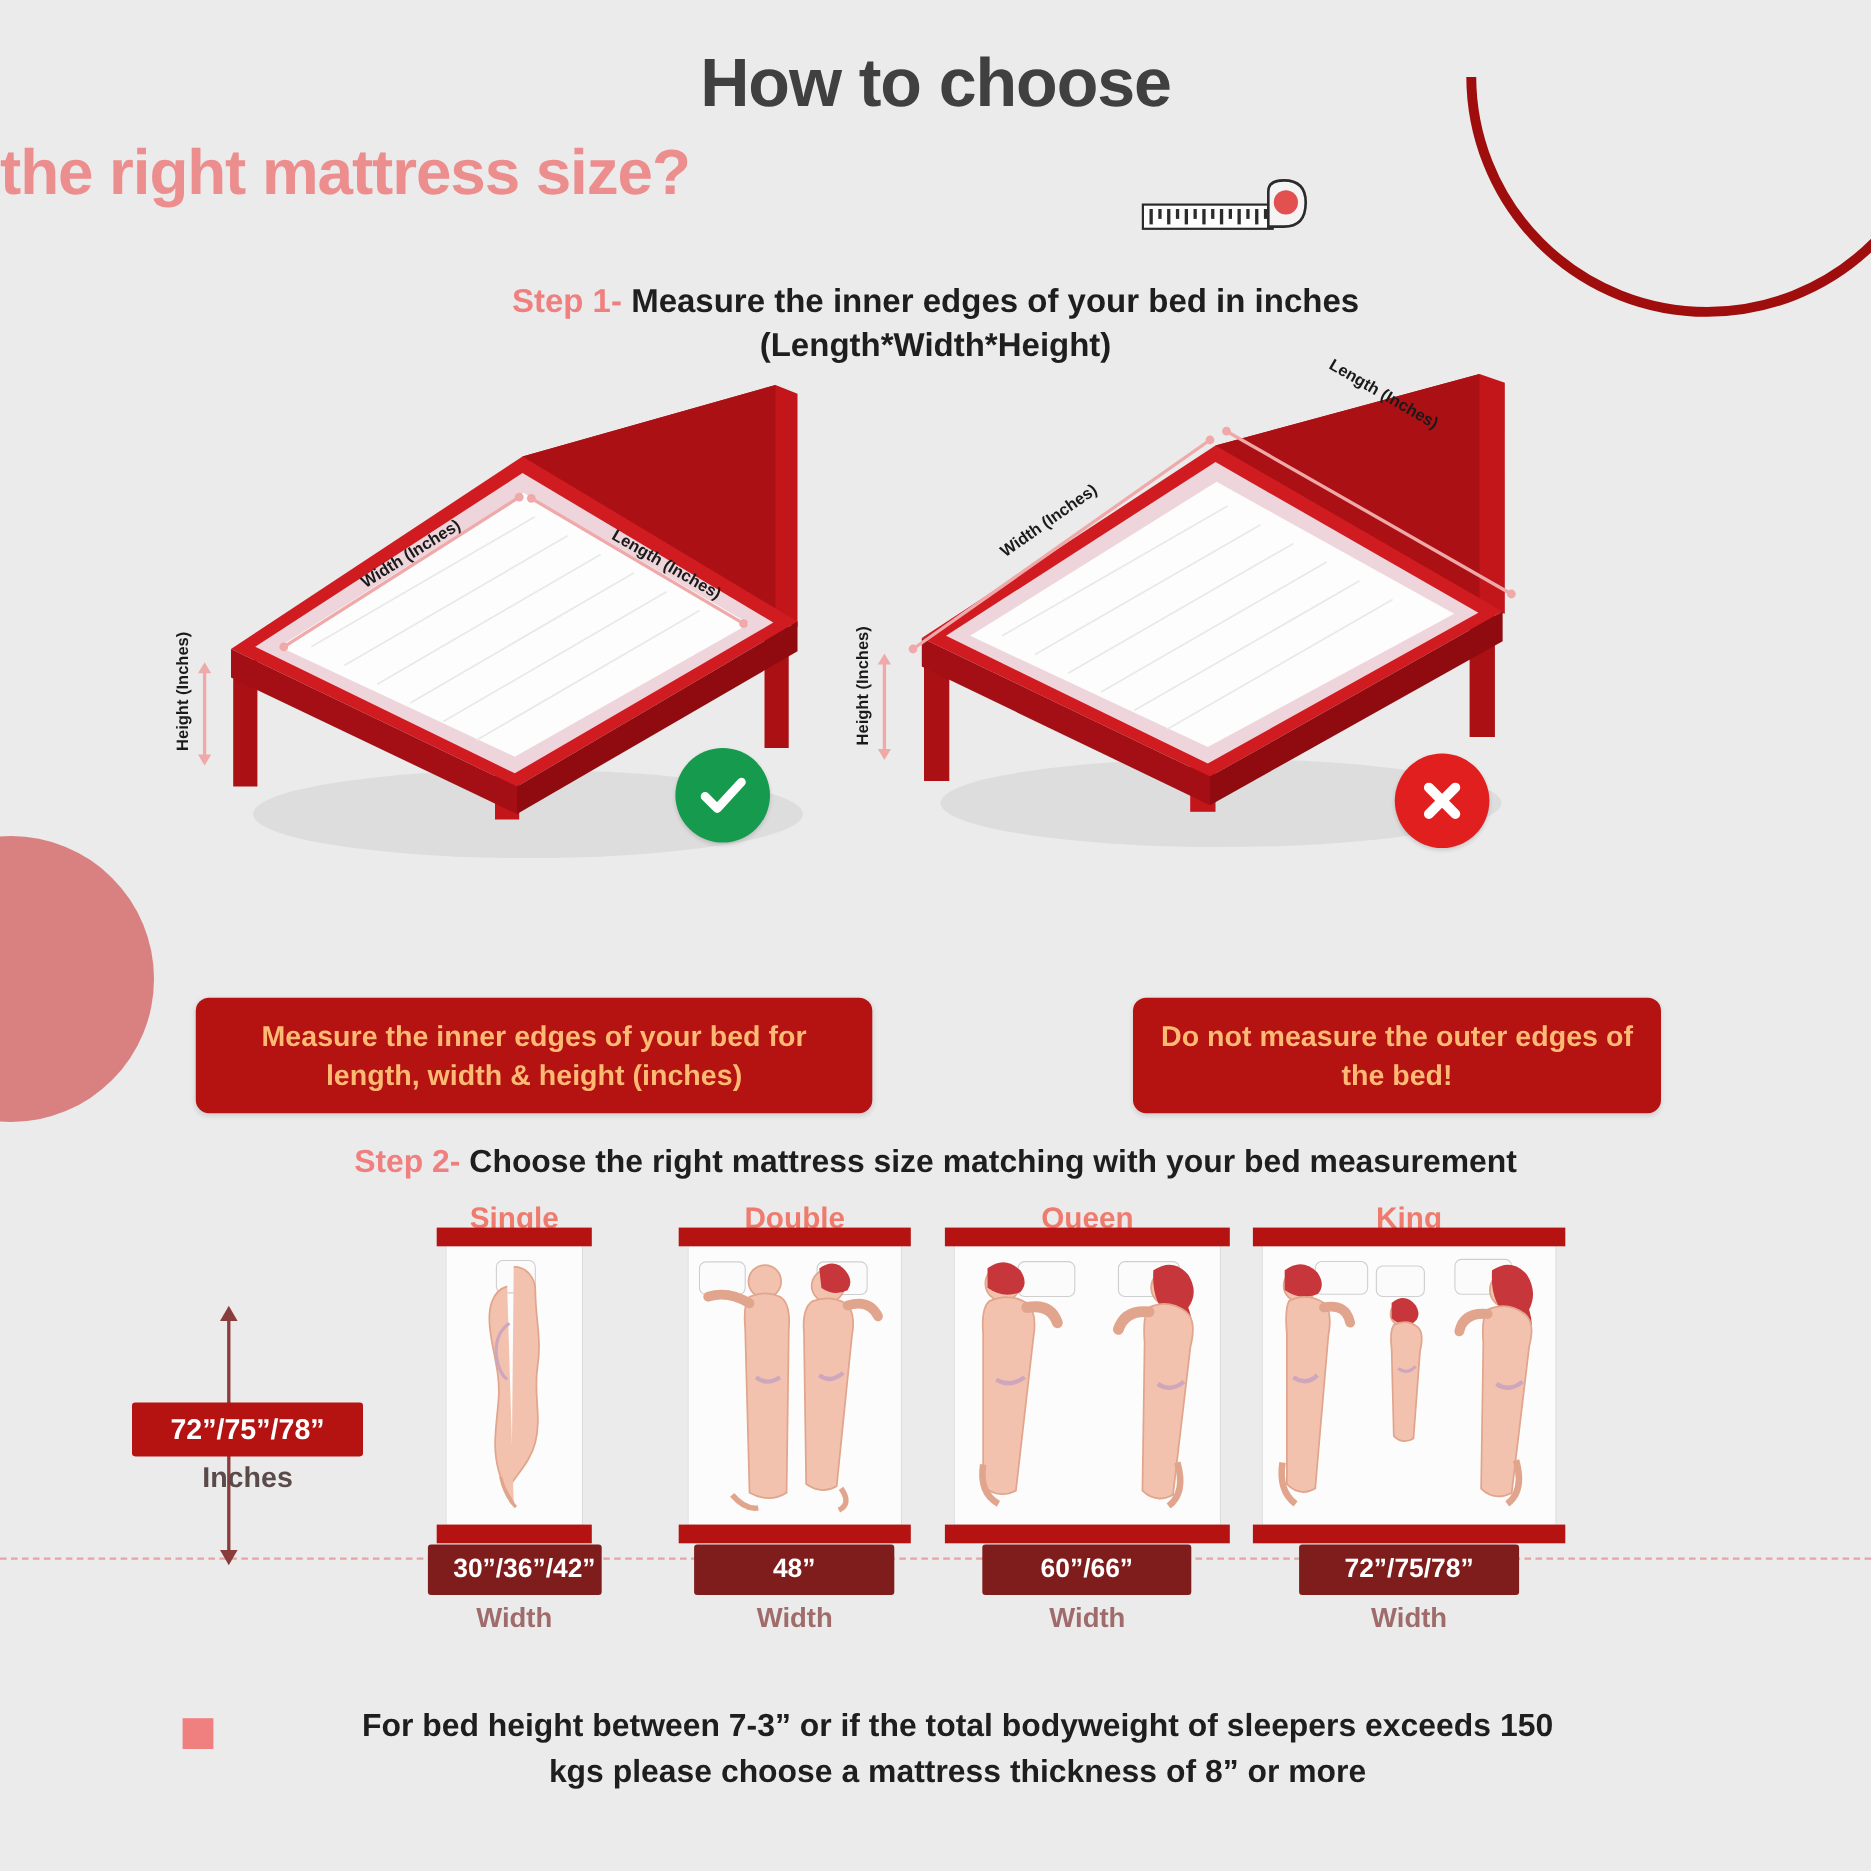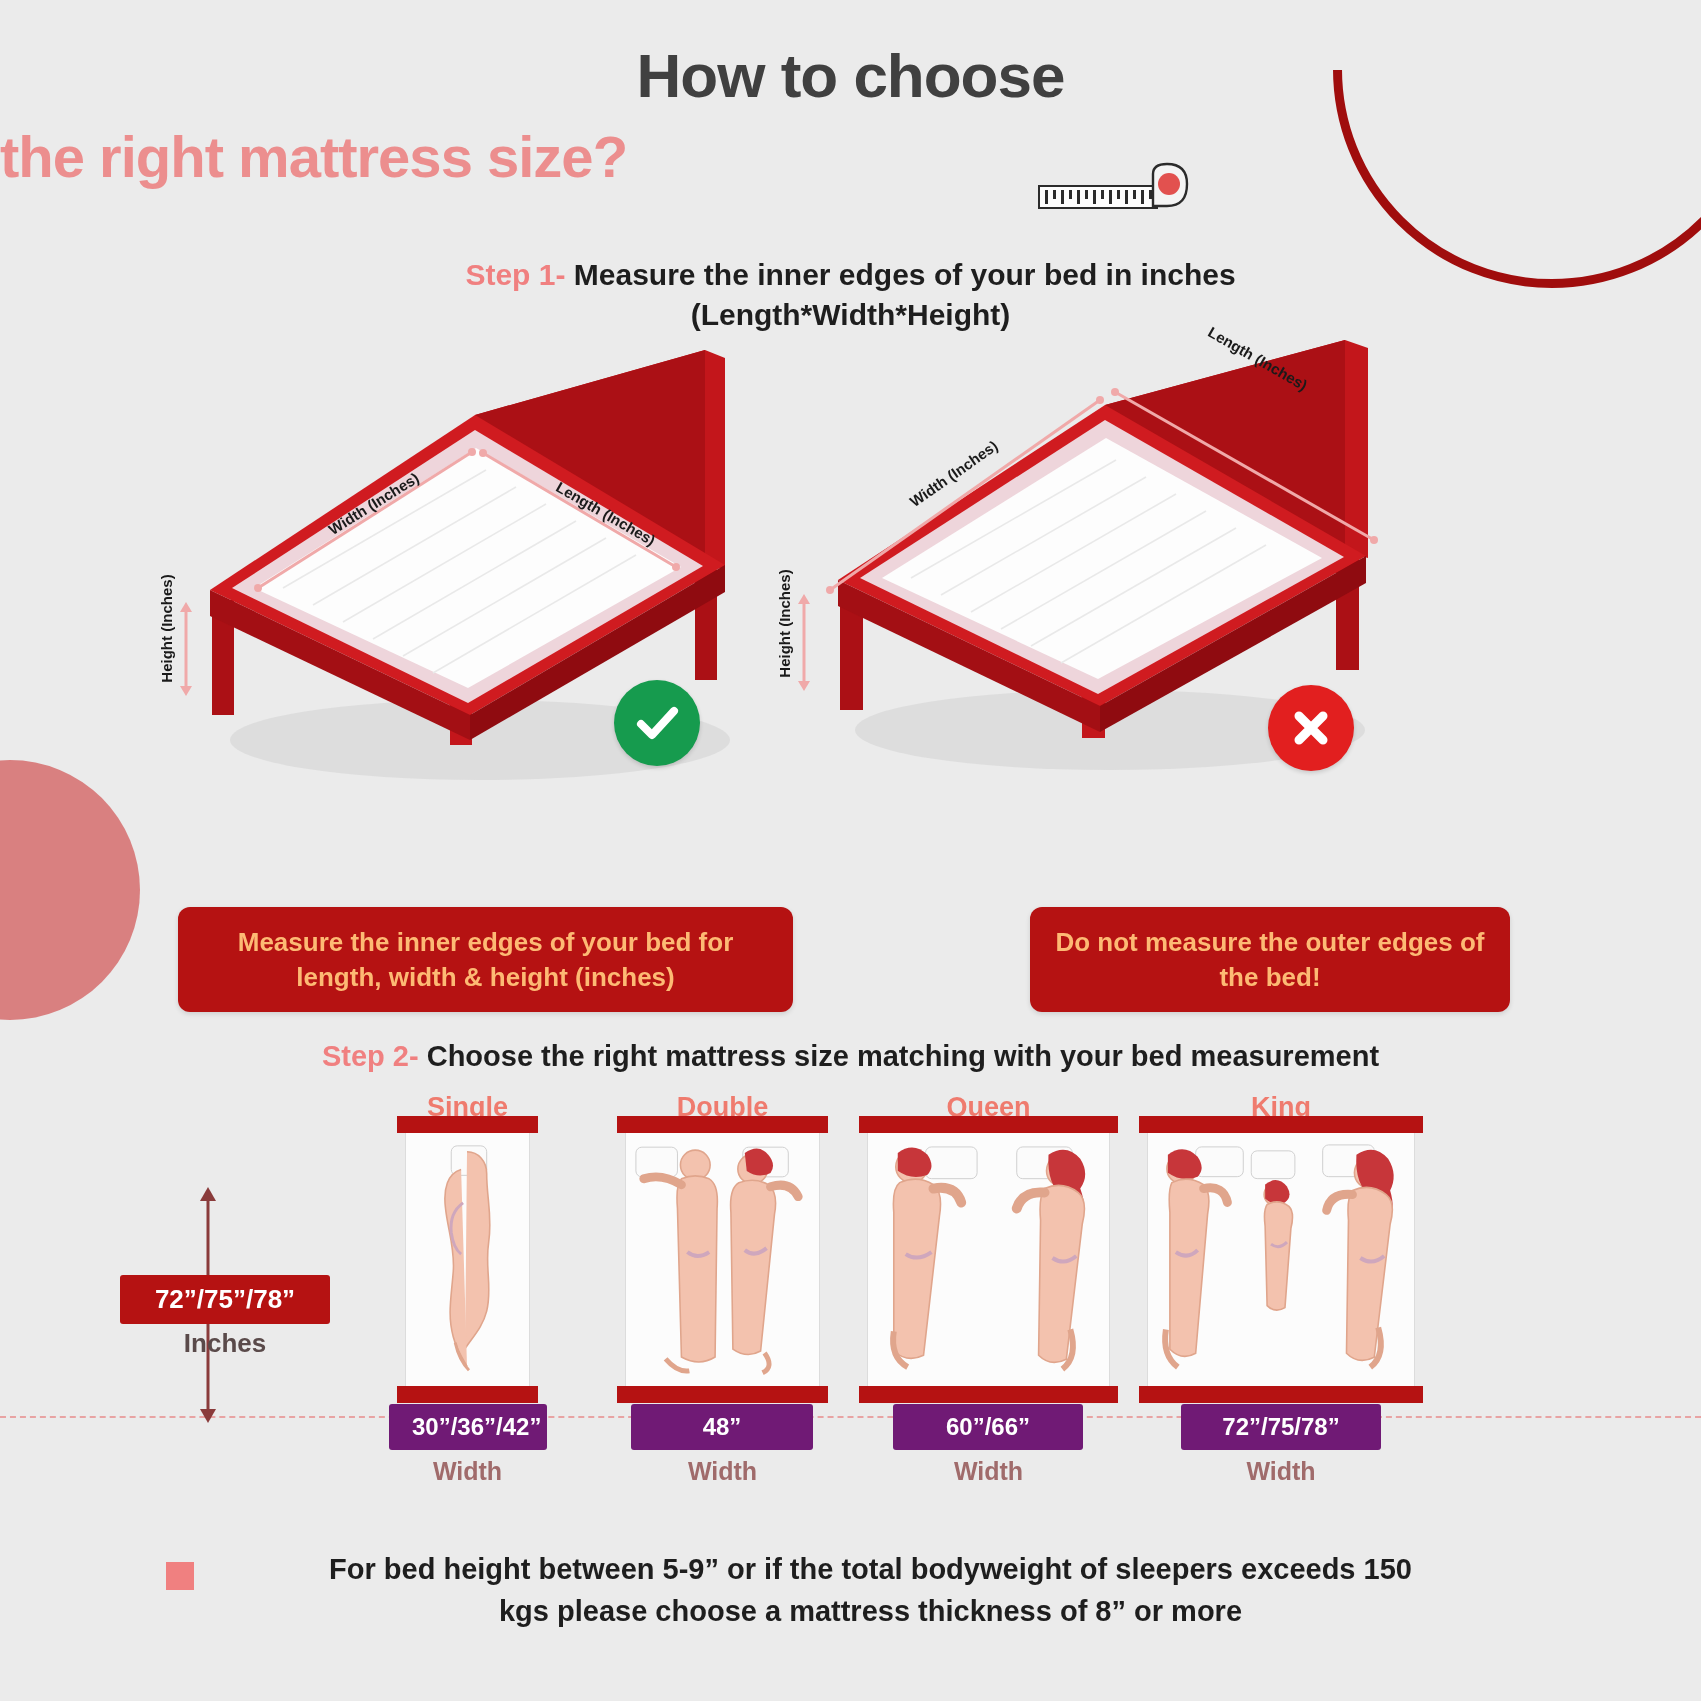--- a/index.html
+++ b/index.html
@@ -103,21 +103,21 @@
   }
   .mat-top, .mat-bot{
     position:absolute; left:-9px; right:-9px; height:17px; background:#b51212;
   }
   .mat-top{top:-17px;}
   .mat-bot{bottom:-17px;}
   .sleepers{position:absolute;inset:0;}
   .sleepers svg{width:100%;height:100%;display:block;}
 
   .width-badge{
-    position:absolute; background:#701a75; color:#fff;
+    position:absolute; background:#7f1d1d; color:#fff;
     font-size:24px; font-weight:bold; text-align:center;
     border-radius:3px; padding:9px 23px; box-sizing:border-box;
     white-space:nowrap;
   }
   .width-cap{
     position:absolute; text-align:center; width:100%;
     color:#a06b6b; font-size:25px; font-weight:bold;
   }
 
   
@@ -416,17 +416,17 @@
         </div>
       </div>
       <div class="width-badge" style="left:34px;top:272px;width:200px;">72”/75/78”</div>
       <div class="width-cap" style="top:325px;">Width</div>
     </div>
 
   </div>
 
   <div class="foot-swatch"></div>
   <div class="foot-text">
-    <div>For bed height between 5-9” or if the total bodyweight of sleepers exceeds 150</div>
+    <div>For bed height between 7-3” or if the total bodyweight of sleepers exceeds 150</div>
     <div>kgs please choose a mattress thickness of 8” or more</div>
   </div>
 
 </div>
 
 </body></html>

